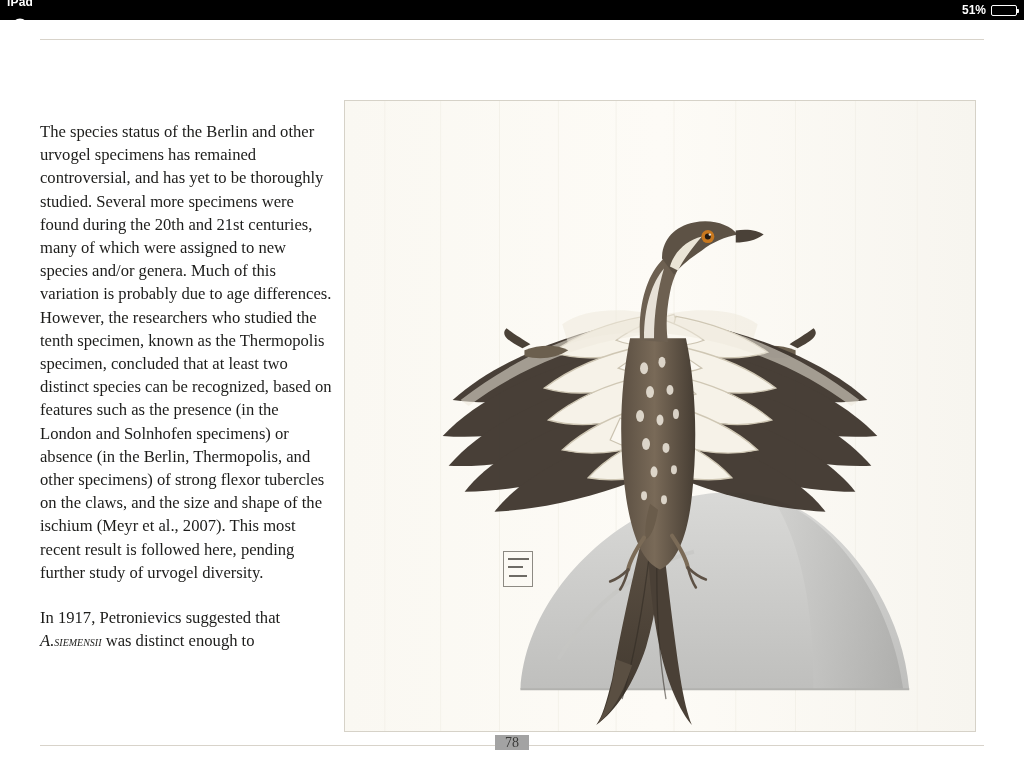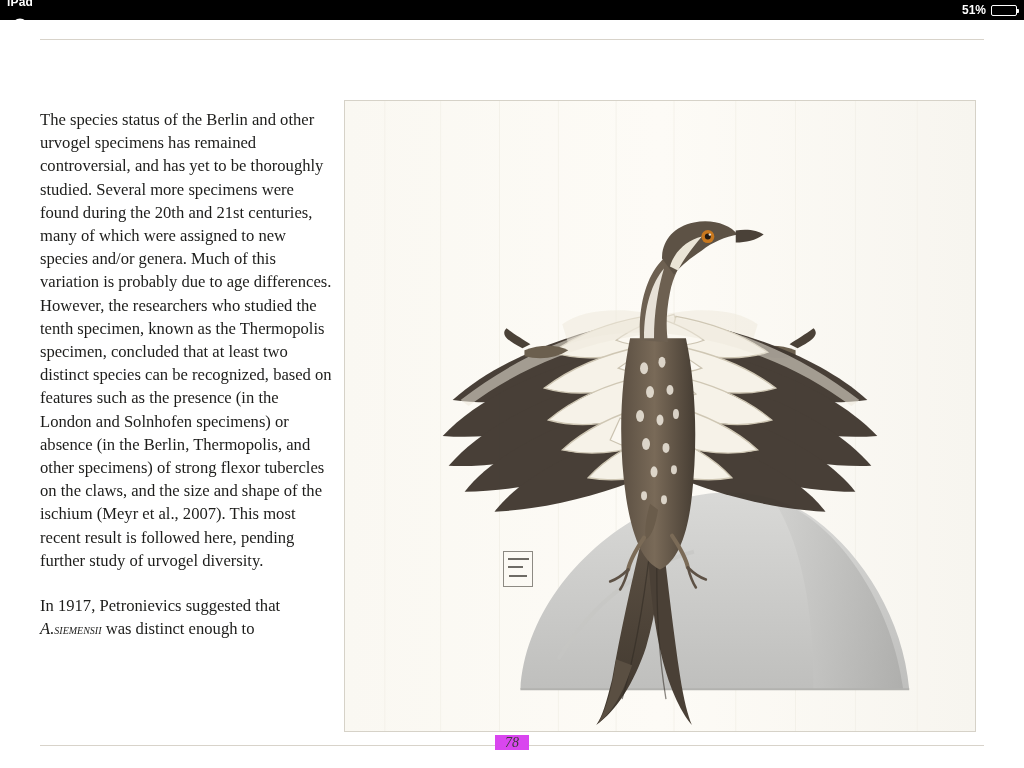--- a/index.html
+++ b/index.html
@@ -121,29 +121,28 @@
     top: 715px;
     left: 0;
     width: 1024px;
     text-align: center;
     font-family: "Liberation Serif", serif;
     font-size: 14px;
     color: #3a3a38;
     background: transparent;
   }
   .folio span {
-    background: #d946ef;
+    background: #a3a3a3;
     padding: 0 10px;
-    font-style: italic;
   }
 
   
   .text-column {
     position: absolute;
-    top: 88px;
+    top: 100px;
     left: 40px;
     width: 292px;
     font-family: "Liberation Serif", serif;
     font-size: 16.6px;
     line-height: 23.2px;
     color: #1c1c1a;
     text-align: left;
   }
   .para {
     margin: 0 0 22px 0;

